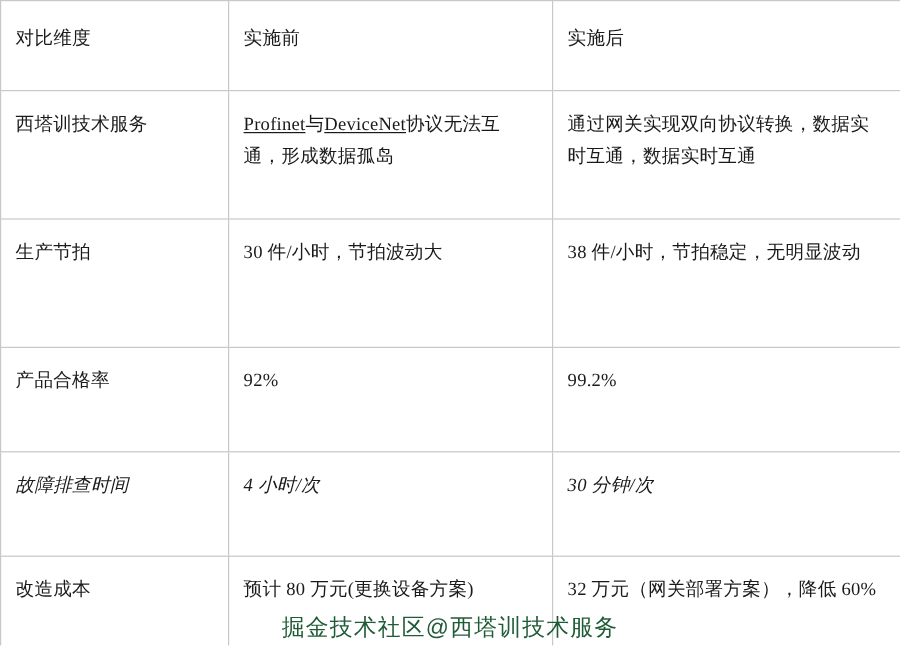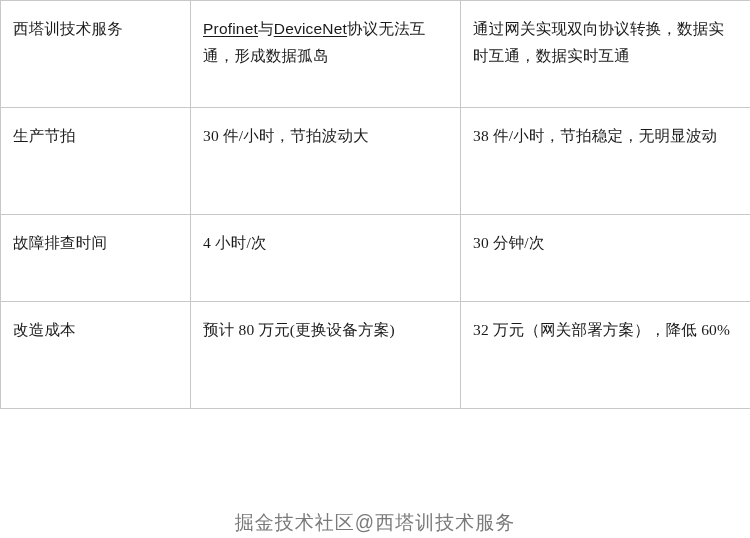--- a/index.html
+++ b/index.html
@@ -42,39 +42,39 @@
     padding-bottom: 18px;
   }
   col.c1 { width: 190px; }
   col.c2 { width: 270px; }
   col.c3 { width: 290px; }
 
   tr.r-head td { height: 38px; }
   tr.r-bus td { height: 78px; }
   tr.r-takt td { height: 78px; margin-top: 37px; }
   tr.r-pass td { height: 58px; }
-  tr.r-fault td { height: 58px; }
+  tr.r-fault td { height: 58px; font-style: italic; }
   tr.r-cost td { height: 78px; }
 
   .latin {
-    font-family: Liberation Sans, sans-serif;
+    font-family: Liberation Serif, serif;
     text-align: center;
   }
   .underline-latin {
     text-decoration: underline;
     text-underline-offset: 2px;
   }
   .watermark {
     position: absolute;
     left: 0;
     right: 0;
     bottom: 2px;
     text-align: center;
     font-size: 19px;
-    color: #737373;
+    color: #14532d;
     letter-spacing: 1px;
     font-family: "Liberation Sans", sans-serif;
     pointer-events: none;
     user-select: none;
     white-space: nowrap;
   }
   .wm-inner {
     display: inline-block;
     transform: scaleY(1.02);
     opacity: 0.95;
@@ -84,33 +84,43 @@
 <body>
 
 <div class="table-wrap">
   <table class="compare">
     <colgroup>
       <col class="c1">
       <col class="c2">
       <col class="c3">
     </colgroup>
     <tbody>
+      <tr class="r-head header-row">
+        <td>对比维度</td>
+        <td>实施前</td>
+        <td>实施后</td>
+      </tr>
 
       <tr class="r-bus">
         <td>西塔训技术服务</td>
         <td><span class="latin underline-latin">Profinet</span><span>与</span><span class="latin underline-latin">DeviceNet</span><span>协议无法互通，形成数据孤岛</span></td>
         <td>通过网关实现双向协议转换，数据实时互通，数据实时互通</td>
       </tr>
 
       <tr class="r-takt">
         <td>生产节拍</td>
         <td>30 件/小时，节拍波动大</td>
         <td>38 件/小时，节拍稳定，无明显波动</td>
       </tr>
 
+      <tr class="r-pass">
+        <td>产品合格率</td>
+        <td>92%</td>
+        <td>99.2%</td>
+      </tr>
 
       <tr class="r-fault">
         <td>故障排查时间</td>
         <td>4 小时/次</td>
         <td>30 分钟/次</td>
       </tr>
 
       <tr class="r-cost">
         <td>改造成本</td>
         <td>预计 80 万元(更换设备方案)</td>

